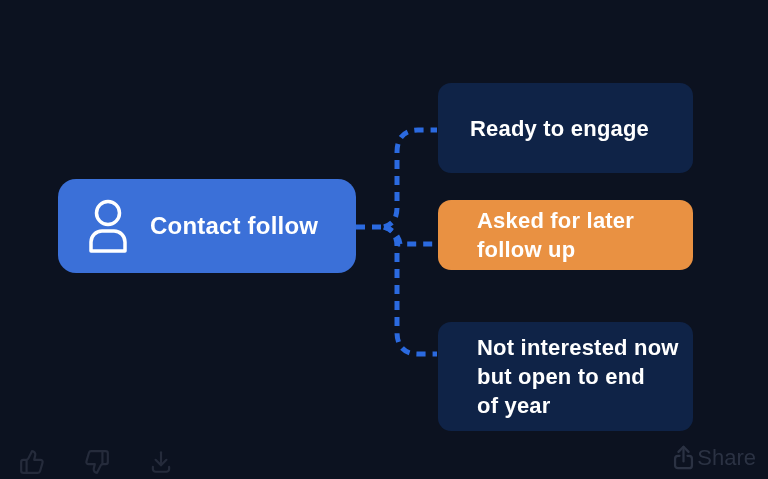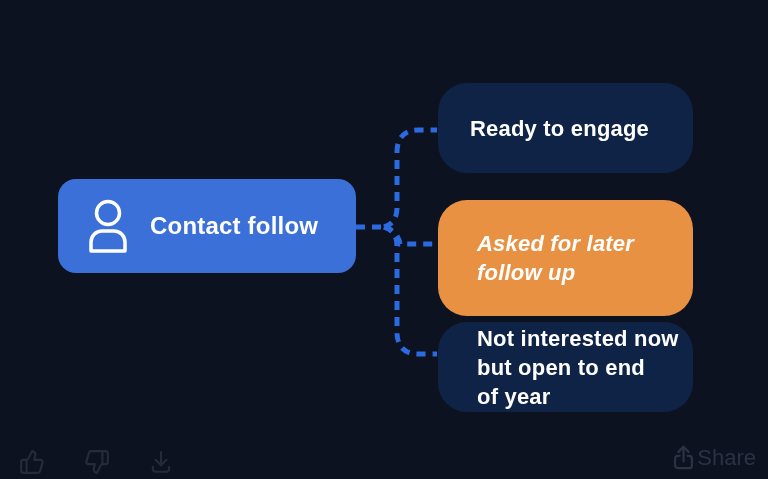--- a/index.html
+++ b/index.html
@@ -58,29 +58,29 @@
     display: block;
   }
   .person-icon-wrap svg {
     display: block;
     width: 100%;
     height: 100%;
   }
   .branch {
     left: 438px;
     width: 255px;
-    border-radius: 29px;
+    border-radius: 13px;
     font-size: 22px;
     line-height: 29px;
     white-space: pre-line;
     letter-spacing: 0.2px;
   }
   .branch-0 { top: 83px;  height: 90px;  padding-left: 32px; }
-  .branch-1 { top: 200px; height: 116px;  padding-left: 39px; font-style: italic; }
-  .branch-2 { top: 322px; height: 90px; padding-left: 39px; }
+  .branch-1 { top: 200px; height: 70px;  padding-left: 39px; }
+  .branch-2 { top: 322px; height: 109px; padding-left: 39px; }
 
   
   .tool-btn {
     position: absolute;
     top: 449px;
     width: 26px;
     height: 26px;
     padding: 0;
     background: none;
     border: none;

